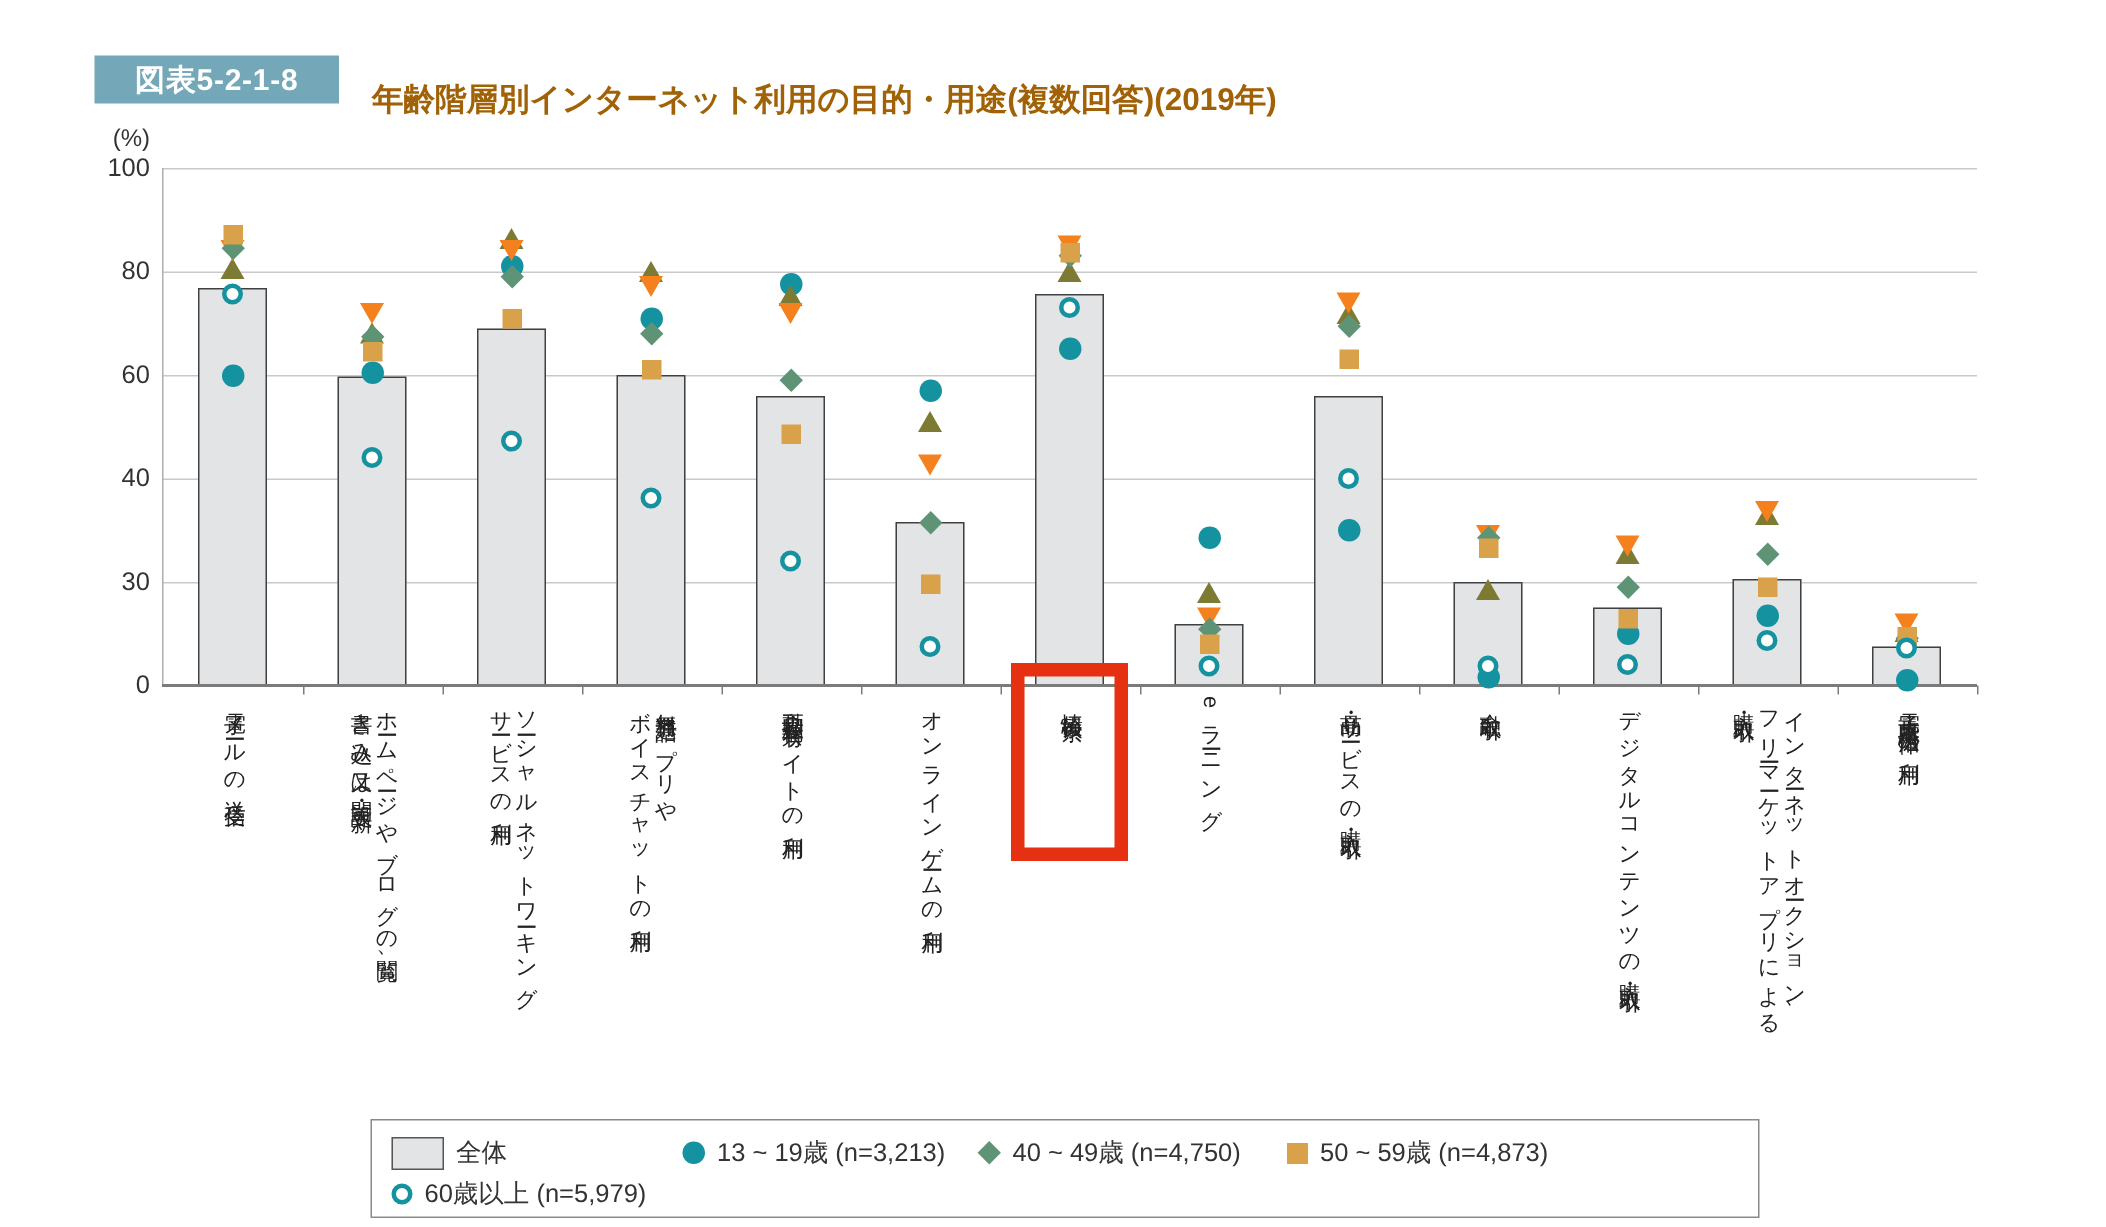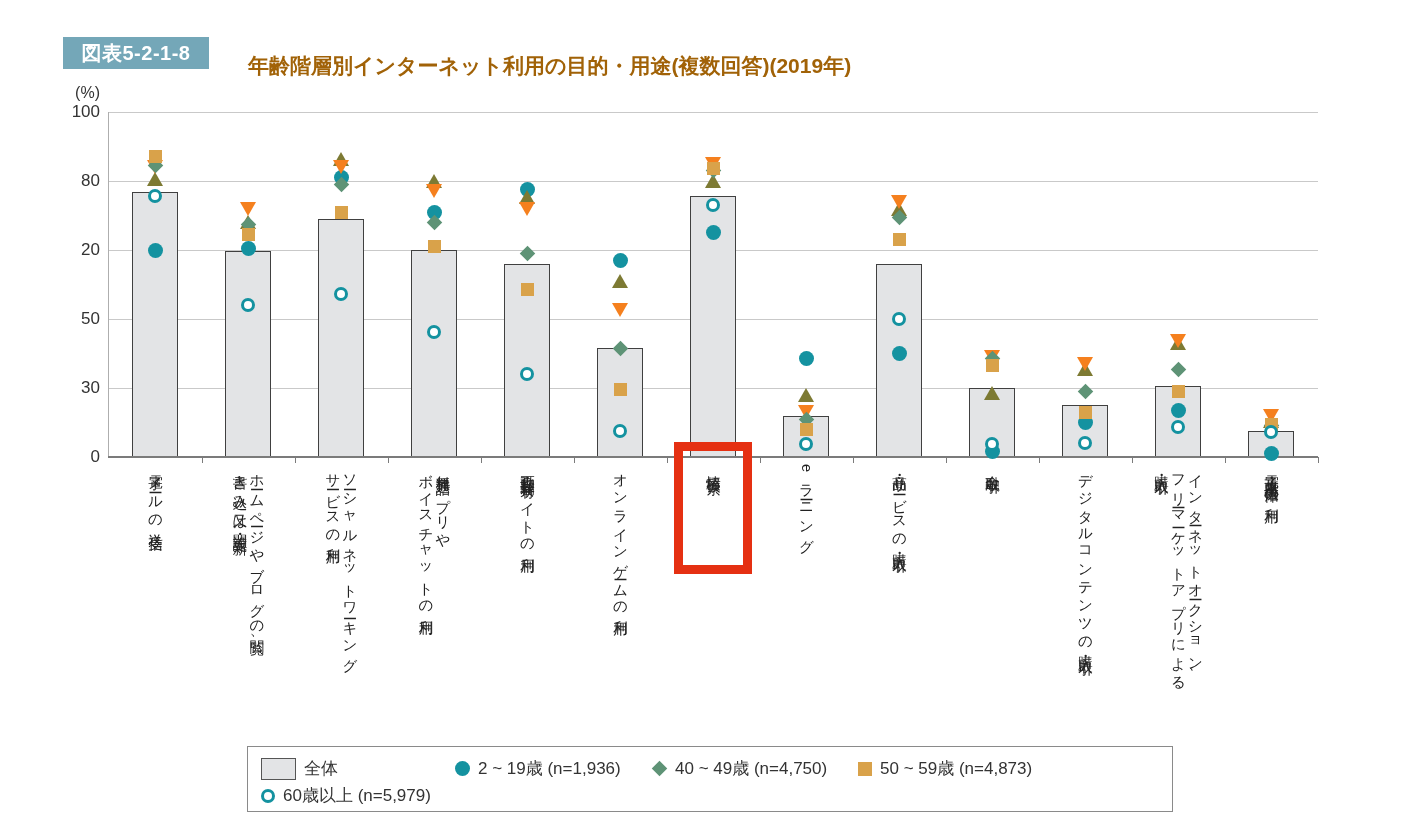--- a/index.html
+++ b/index.html
@@ -1,20 +1,20 @@
 <!DOCTYPE html>
 <html><head>
 <meta charset="utf-8">
 <style>
   html,body{margin:0;padding:0;background:#ffffff;}
   body{width:1404px;height:818px;position:relative;overflow:hidden;
        font-family:"Liberation Sans","DejaVu Sans",sans-serif;color:#222;}
   #stage{position:absolute;inset:0;}
   
-  .fig-badge{position:absolute;left:63px;top:37px;width:146px;height:32px;
+  .fig-badge{position:absolute;left:63px;top:37px;width:163px;height:32px;
        display:flex;align-items:center;justify-content:center;
        color:#fff;font-size:20px;font-weight:bold;letter-spacing:.5px;}
   .fig-title{position:absolute;left:248px;top:52px;font-size:21px;font-weight:bold;color:#a16207;}
   
   #plot-area{position:absolute;inset:0;}
   .gridline{position:absolute;height:1px;background:#c9c9c9;}
   .yaxisline{position:absolute;width:1px;background:#aeaeae;}
   .xaxisline{position:absolute;height:2px;background:#7b7b7b;}
   .xtick{position:absolute;width:1px;height:6px;background:#7b7b7b;}
   .bar{position:absolute;box-sizing:border-box;}
@@ -47,23 +47,23 @@
 
   <div class="fig-badge" style="background: rgb(116, 167, 184);">図表5-2-1-8</div>
   <div class="fig-title">年齢階層別インターネット利用の目的・用途(複数回答)(2019年)</div>
 
   <div id="plot-area">
     <div class="unit-label">(%)</div>
   <div class="ytick" style="left: 50px; top: 447px;">0</div>
       <div class="gridline" style="left: 108px; top: 387.5px; width: 1210px;"></div>
       <div class="ytick" style="left: 50px; top: 378px;">30</div>
       <div class="gridline" style="left: 108px; top: 318.5px; width: 1210px;"></div>
-      <div class="ytick" style="left: 50px; top: 309px;">50</div>
+      <div class="ytick" style="left: 50px; top: 309px;">40</div>
       <div class="gridline" style="left: 108px; top: 249.5px; width: 1210px;"></div>
-      <div class="ytick" style="left: 50px; top: 240px;">20</div>
+      <div class="ytick" style="left: 50px; top: 240px;">60</div>
       <div class="gridline" style="left: 108px; top: 180.5px; width: 1210px;"></div>
       <div class="ytick" style="left: 50px; top: 171px;">80</div>
       <div class="gridline" style="left: 108px; top: 111.5px; width: 1210px;"></div>
       <div class="ytick" style="left: 50px; top: 102px;">100</div>
       <div class="yaxisline" style="left: 108px; top: 112px; height: 345px;"></div>
       <div class="bar" style="left: 132px; top: 192.04px; width: 46px; height: 265.96px; background: rgb(227, 228, 230); border: 1px solid rgb(64, 64, 64);"></div>
       <div class="bar" style="left: 225px; top: 251.035px; width: 46px; height: 206.965px; background: rgb(227, 228, 230); border: 1px solid rgb(64, 64, 64);"></div>
       <div class="bar" style="left: 318px; top: 218.95px; width: 46px; height: 239.05px; background: rgb(227, 228, 230); border: 1px solid rgb(64, 64, 64);"></div>
       <div class="bar" style="left: 411px; top: 250px; width: 46px; height: 208px; background: rgb(227, 228, 230); border: 1px solid rgb(64, 64, 64);"></div>
       <div class="bar" style="left: 504px; top: 263.8px; width: 46px; height: 194.2px; background: rgb(227, 228, 230); border: 1px solid rgb(64, 64, 64);"></div>
@@ -188,21 +188,21 @@
       <div class="hl-box" style="left: 674px; top: 442px; width: 78px; height: 132px; border-color: rgb(229, 48, 18);"></div>
     </div>
 
   <div class="legend">
     <div class="legend-item">
       <span class="sw sw-bar"></span>
       <span>全体</span>
     </div>
     <div class="legend-item">
       <span class="sw sw-circle"></span>
-      <span>2 ~ 19歳 (n=1,936)</span>
+      <span>13 ~ 19歳 (n=3,213)</span>
     </div>
     <div class="legend-item">
       <span class="sw sw-diamond"></span>
       <span>40 ~ 49歳 (n=4,750)</span>
     </div>
     <div class="legend-item">
       <span class="sw sw-square"></span>
       <span>50 ~ 59歳 (n=4,873)</span>
     </div>
     <div class="legend-item">

